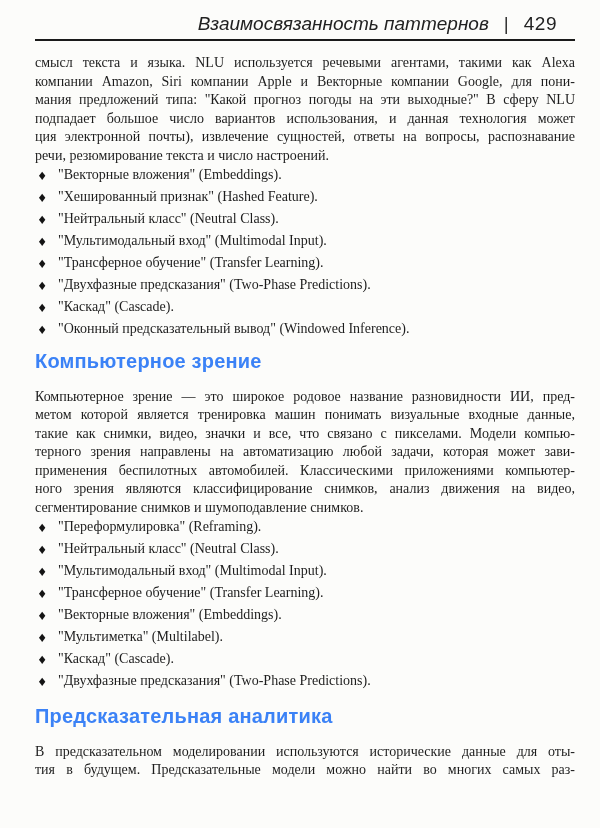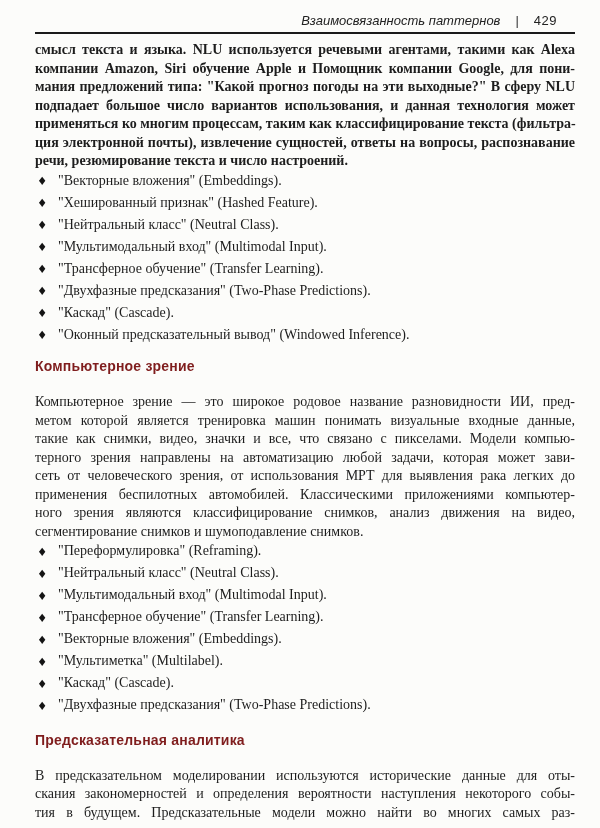--- a/index.html
+++ b/index.html
@@ -19,38 +19,38 @@
   }
   
   .running-head {
     padding-top: 13px;
     padding-bottom: 4px;
     border-bottom: 2px solid #1a1a1a;
     display: flex;
     justify-content: flex-end;
     align-items: baseline;
     font-family: "Liberation Sans", sans-serif;
-    font-size: 13px;
+    font-size: 19px;
     color: #222;
   }
   .running-head .rh-title { font-style: italic; }
   .running-head .rh-sep { margin: 0 15px; color: #333; font-style: normal; }
   .running-head .rh-page { font-style: normal; letter-spacing: 0.5px; margin-right: 18px; }
   
   .para { margin: 0; }
   .para .pline {
     font-size: 14px;
     line-height: 18.5px;
     text-align: justify;
     text-align-last: justify;
     hyphens: none;
     white-space: nowrap;
   }
   .para .pline.noJust { text-align-last: left; }
-  .p-intro { margin-top: 7px; font-weight: bold; }
+  .p-intro { margin-top: 13px; }
   .p-body  { margin-top: 15px; }
   
   .blist { margin-top: 1px; }
   .bullet-item {
     position: relative;
     padding-left: 23px;
     font-size: 14px;
     line-height: 18.5px;
     margin-bottom: 3.5px;
   }
@@ -58,46 +58,45 @@
     position: absolute;
     left: 2px; top: 0.5px;
     font-family: "DejaVu Sans", sans-serif;
     font-size: 11.5px;
     color: #141414;
   }
   
   .section-heading {
     font-family: "Liberation Sans", sans-serif;
     font-weight: 700;
-    font-size: 14px;
+    font-size: 20px;
     line-height: 24px;
-    color: #7f1d1d;
+    color: #3b82f6;
     margin: 0;
     letter-spacing: 0.2px;
   }
   .h-cv { margin-top: 10px; margin-bottom: 4px; }
   .h-pa { margin-top: 13px; margin-bottom: 8px; }
 </style>
 </head>
 <body>
 
 <div class="page">
 
   <div class="running-head">
     <span class="rh-title">Взаимосвязанность паттернов</span>
     <span class="rh-sep">|</span>
     <span class="rh-page">429</span>
   </div>
 
   <div class="para p-intro">
       <div class="pline">смысл текста и языка. NLU используется речевыми агентами, такими как Alexa</div>
-      <div class="pline">компании Amazon, Siri обучение Apple и Помощник компании Google, для пони-</div>
+      <div class="pline">компании Amazon, Siri компании Apple и Векторные компании Google, для пони-</div>
       <div class="pline">мания предложений типа: "Какой прогноз погоды на эти выходные?" В сферу NLU</div>
       <div class="pline">подпадает большое число вариантов использования, и данная технология может</div>
-      <div class="pline">применяться ко многим процессам, таким как классифицирование текста (фильтра-</div>
       <div class="pline">ция электронной почты), извлечение сущностей, ответы на вопросы, распознавание</div>
       <div class="pline noJust">речи, резюмирование текста и число настроений.</div>
     </div>
 
   <div class="blist">
       <div class="bullet-item"><span class="bullet">♦</span><span>"Векторные вложения" (Embeddings).</span></div>
       <div class="bullet-item"><span class="bullet">♦</span><span>"Хешированный признак" (Hashed Feature).</span></div>
       <div class="bullet-item"><span class="bullet">♦</span><span>"Нейтральный класс" (Neutral Class).</span></div>
       <div class="bullet-item"><span class="bullet">♦</span><span>"Мультимодальный вход" (Multimodal Input).</span></div>
       <div class="bullet-item"><span class="bullet">♦</span><span>"Трансферное обучение" (Transfer Learning).</span></div>
@@ -106,38 +105,36 @@
       <div class="bullet-item"><span class="bullet">♦</span><span>"Оконный предсказательный вывод" (Windowed Inference).</span></div>
     </div>
 
   <h2 class="section-heading h-cv">Компьютерное зрение</h2>
 
   <div class="para p-body">
       <div class="pline">Компьютерное зрение — это широкое родовое название разновидности ИИ, пред-</div>
       <div class="pline">метом которой является тренировка машин понимать визуальные входные данные,</div>
       <div class="pline">такие как снимки, видео, значки и все, что связано с пикселами. Модели компью-</div>
       <div class="pline">терного зрения направлены на автоматизацию любой задачи, которая может зави-</div>
-      <div class="pline">сеть от человеческого зрения, от использования МРТ для выявления рака легких до</div>
       <div class="pline">применения беспилотных автомобилей. Классическими приложениями компьютер-</div>
       <div class="pline">ного зрения являются классифицирование снимков, анализ движения на видео,</div>
       <div class="pline noJust">сегментирование снимков и шумоподавление снимков.</div>
     </div>
 
   <div class="blist">
       <div class="bullet-item"><span class="bullet">♦</span><span>"Переформулировка" (Reframing).</span></div>
       <div class="bullet-item"><span class="bullet">♦</span><span>"Нейтральный класс" (Neutral Class).</span></div>
       <div class="bullet-item"><span class="bullet">♦</span><span>"Мультимодальный вход" (Multimodal Input).</span></div>
       <div class="bullet-item"><span class="bullet">♦</span><span>"Трансферное обучение" (Transfer Learning).</span></div>
       <div class="bullet-item"><span class="bullet">♦</span><span>"Векторные вложения" (Embeddings).</span></div>
       <div class="bullet-item"><span class="bullet">♦</span><span>"Мультиметка" (Multilabel).</span></div>
       <div class="bullet-item"><span class="bullet">♦</span><span>"Каскад" (Cascade).</span></div>
       <div class="bullet-item"><span class="bullet">♦</span><span>"Двухфазные предсказания" (Two-Phase Predictions).</span></div>
     </div>
 
   <h2 class="section-heading h-pa">Предсказательная аналитика</h2>
 
   <div class="para p-body">
       <div class="pline">В предсказательном моделировании используются исторические данные для оты-</div>
-      <div class="pline">скания закономерностей и определения вероятности наступления некоторого собы-</div>
       <div class="pline">тия в будущем. Предсказательные модели можно найти во многих самых раз-</div>
     </div>
 
 </div>
 
 </body></html>

